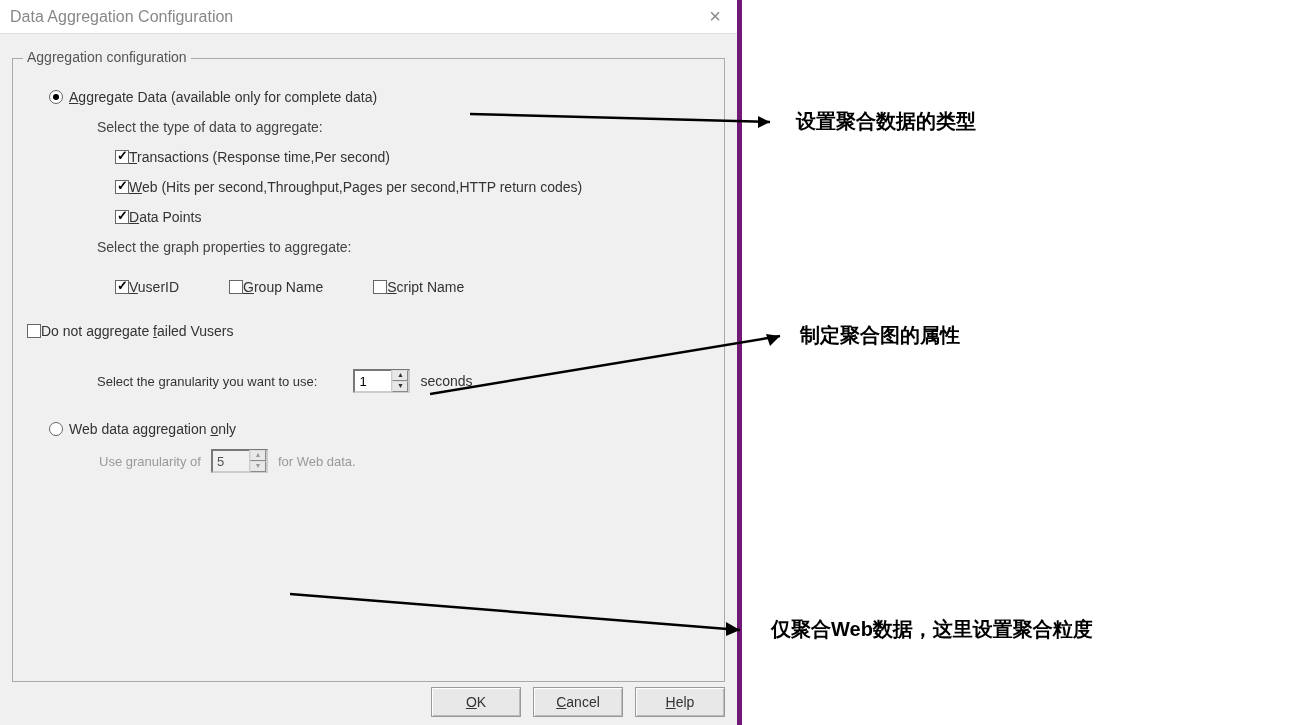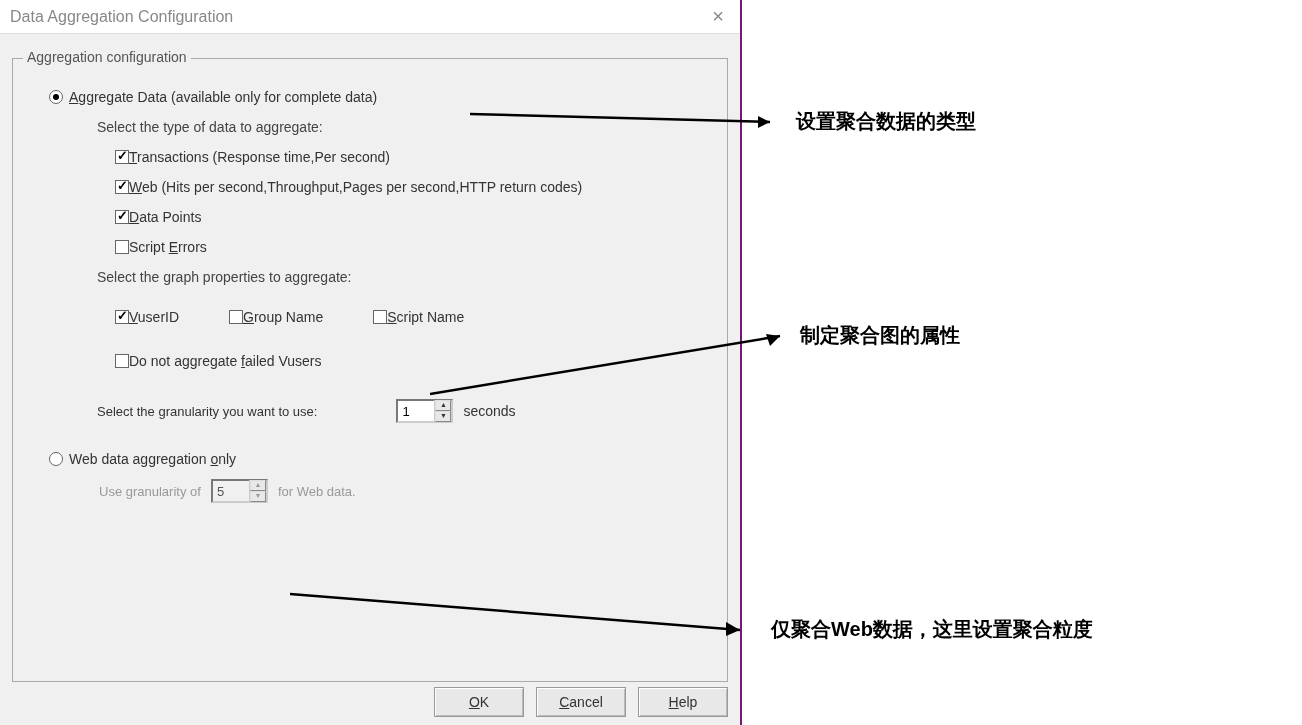--- a/index.html
+++ b/index.html
@@ -12,21 +12,21 @@
       height: 725px;
       position: relative;
     }
     .dialog {
       position: absolute;
       left: 0;
       top: 0;
       width: 742px;
       height: 725px;
       background: #f0f0f0;
-      border-right: 2px solid #701a75;
+      border-right: 5px solid #701a75;
     }
     .titlebar {
       height: 34px;
       display: flex;
       align-items: center;
       justify-content: space-between;
       padding: 0 10px;
       background: #ffffff;
       color: #888;
       font-size: 16px;
@@ -127,29 +127,28 @@
       font-size: 14px;
       color: #333;
     }
     .props-row {
       margin-left: 88px;
       margin-top: 6px;
       display: flex;
       flex-wrap: wrap;
     }
     .failed-row {
-      margin-left: 88px;
       margin-top: 4px;
     }
     .granularity-row {
       margin-left: 70px;
       margin-top: 30px;
       display: flex;
       align-items: center;
-      gap: 79px;
+      gap: 36px;
     }
     .spinner {
       display: inline-flex;
       align-items: center;
       border: 2px inset #ccc;
       background: #fff;
       height: 24px;
     }
     .spinner.disabled {
       background: #f0f0f0;
@@ -240,24 +239,20 @@
         <span class="checkbox checked"></span>
         <span class="check-label"><span style="text-decoration:underline">T</span>ransactions (Response time,Per second)</span>
       </div>
       <div class="check-row">
         <span class="checkbox checked"></span>
         <span class="check-label"><span style="text-decoration:underline">W</span>eb (Hits per second,Throughput,Pages per second,HTTP return codes)</span>
       </div>
       <div class="check-row">
         <span class="checkbox checked"></span>
         <span class="check-label"><span style="text-decoration:underline">D</span>ata Points</span>
-      </div>
-      <div class="check-row">
-        <span class="checkbox"></span>
-        <span class="check-label">Script <span style="text-decoration:underline">E</span>rrors</span>
       </div>
     </div>
 
     <div class="sublabel">Select the graph properties to aggregate:</div>
 
     <div class="props-row">
       <div class="check-row inline">
         <span class="checkbox checked"></span>
         <span class="check-label"><span style="text-decoration:underline">V</span>userID</span>
       </div>

